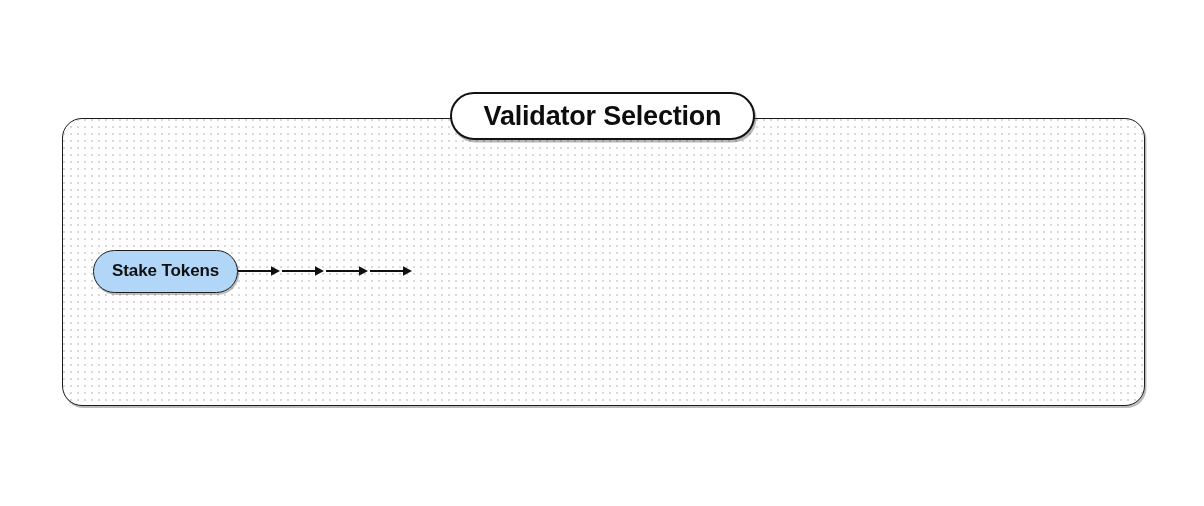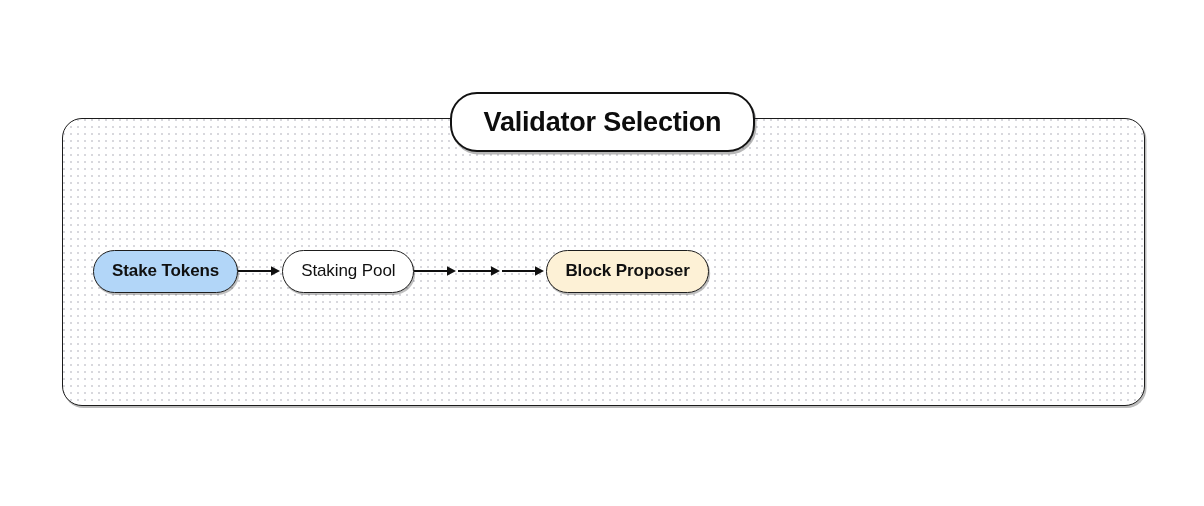--- a/index.html
+++ b/index.html
@@ -39,21 +39,21 @@
     background-position: 0 0;
     box-shadow: 1.5px 2px 0 rgba(30,30,30,0.30);
   }
 
   
   .subgraph-title {
     position: absolute;
     left: 450px;
     top: 92px;
     width: 305px;
-    height: 60px;
+    height: 48px;
     box-sizing: border-box;
     background: #ffffff;
     border: 2.2px solid #121212;
     border-radius: 27px;
     display: flex;
     align-items: center;
     justify-content: center;
     box-shadow: 1.5px 2.5px 0 rgba(30,30,30,0.32);
     z-index: 5;
   }
@@ -138,23 +138,20 @@
       <span class="node-label">Stake Tokens</span>
     </div>
 
     <div class="edge">
       <svg width="44" height="14" viewBox="0 0 44 14" aria-hidden="true">
         <line x1="0" y1="7" x2="34" y2="7" stroke="#101010" stroke-width="1.8"></line>
         <path d="M33 2.2 L42 7 L33 11.8 Z" fill="#101010"></path>
       </svg>
     </div>
 
-    <div class="node">
-      <span class="node-label">Staking Pool</span>
-    </div>
 
     <div class="edge">
       <svg width="44" height="14" viewBox="0 0 44 14" aria-hidden="true">
         <line x1="0" y1="7" x2="34" y2="7" stroke="#101010" stroke-width="1.8"></line>
         <path d="M33 2.2 L42 7 L33 11.8 Z" fill="#101010"></path>
       </svg>
     </div>
 
 
     <div class="edge">
@@ -165,21 +162,18 @@
     </div>
 
 
     <div class="edge">
       <svg width="44" height="14" viewBox="0 0 44 14" aria-hidden="true">
         <line x1="0" y1="7" x2="34" y2="7" stroke="#101010" stroke-width="1.8"></line>
         <path d="M33 2.2 L42 7 L33 11.8 Z" fill="#101010"></path>
       </svg>
     </div>
 
-    <div class="node accent-cream">
-      <span class="node-label">Block Proposer</span>
-    </div>
 
     <div class="flow-spacer-end"></div>
 
   </div>
 
 </div>
 
 </body></html>

